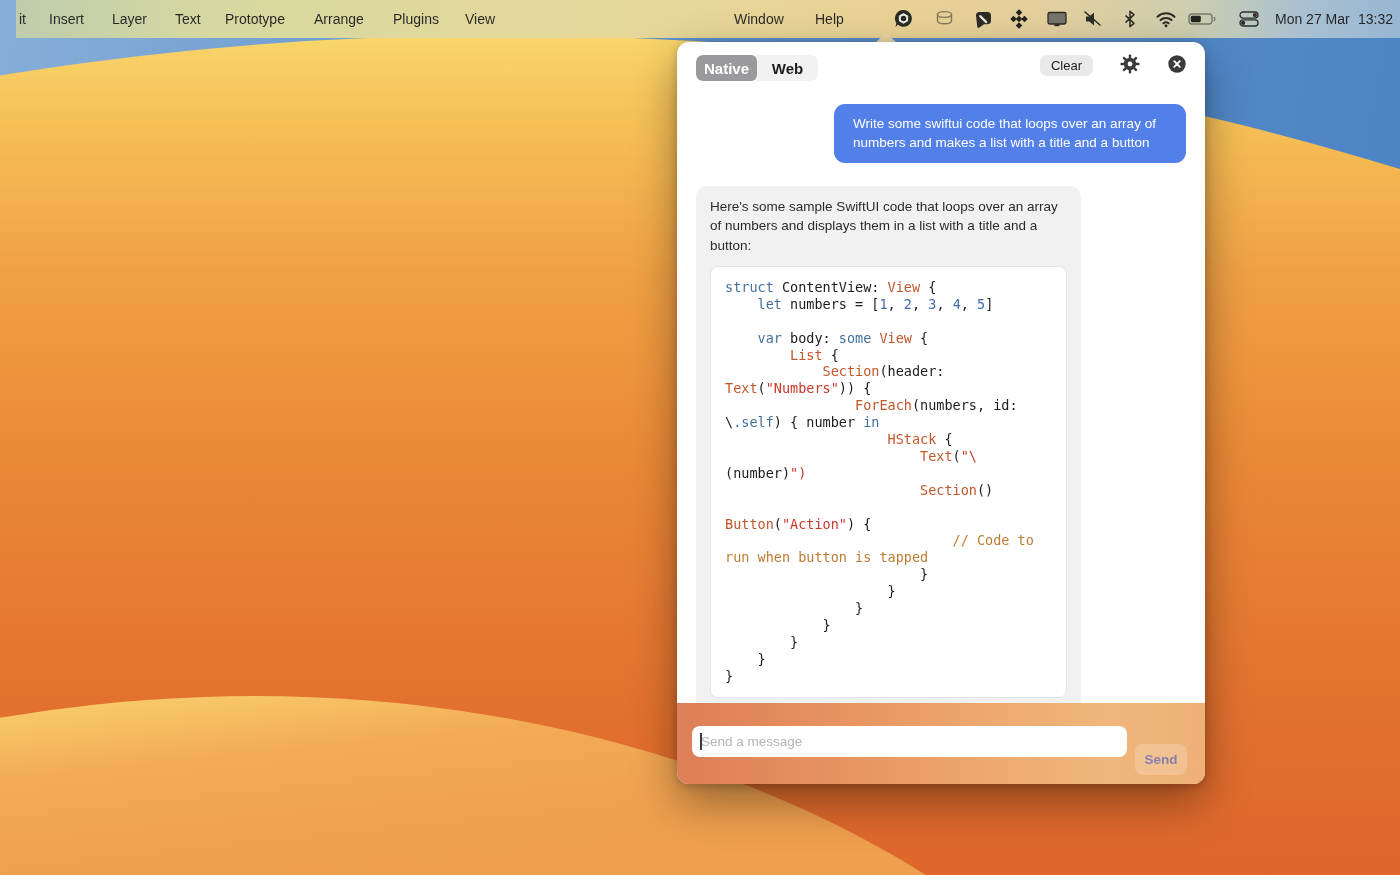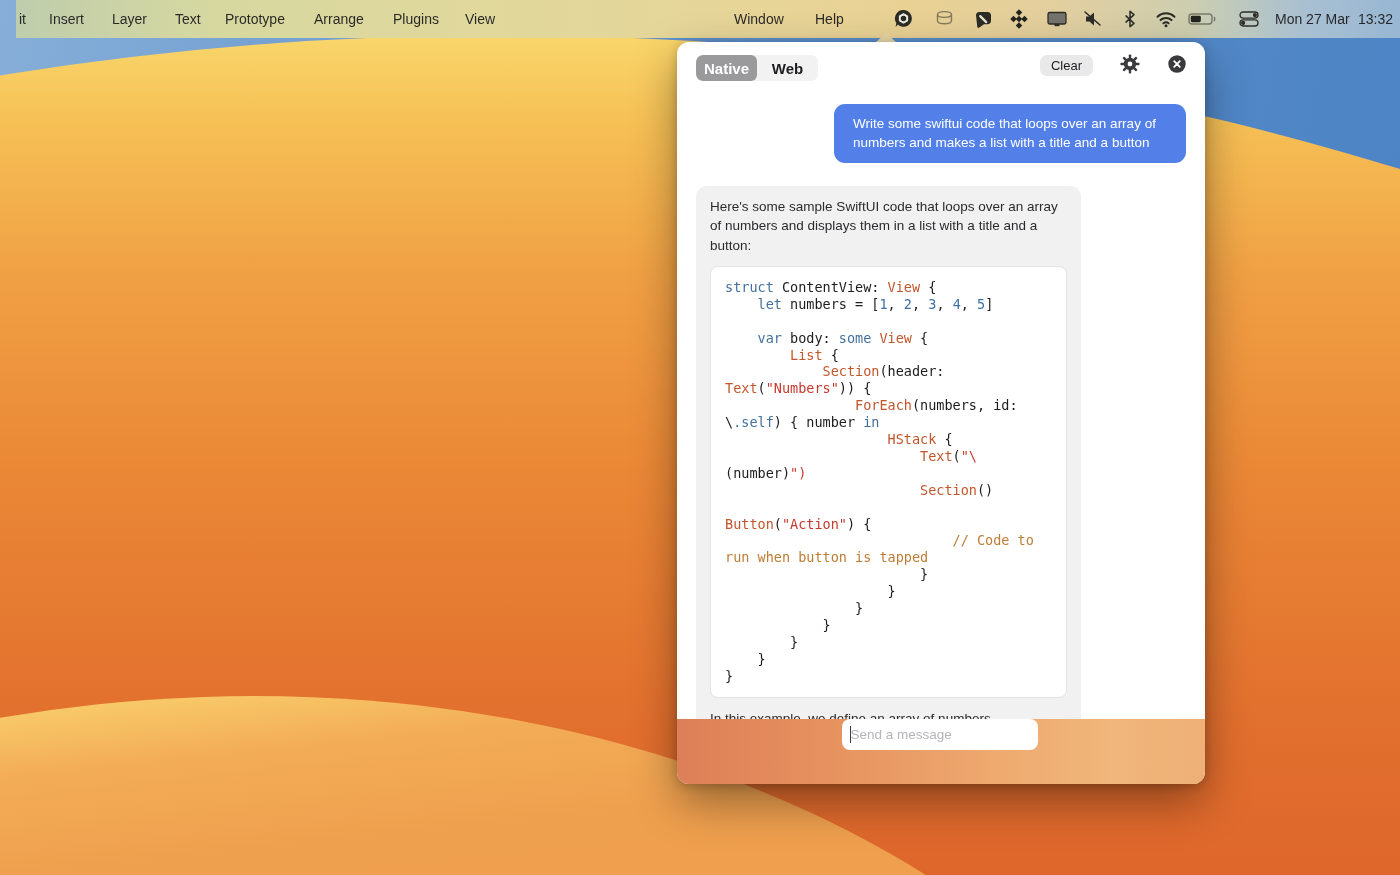--- a/index.html
+++ b/index.html
@@ -51,23 +51,23 @@
   .code-line { white-space:pre; }
   .tok-kw  { color:var(--code_keyword,#44709d); }
   .tok-ty  { color:var(--code_type,#c3562b); }
   .tok-str { color:var(--code_string,#c7392c); }
   .tok-com { color:var(--code_comment,#bf7c35); }
   .tok-num { color:var(--code_number,#3f6ea8); }
   .tok-pl  { color:var(--code_plain,#1d1d1f); }
   .outro { margin-top:11px; }
 
   
-  .composer { position:absolute; left:0; right:0; bottom:0; height:65px; display:flex; align-items:center;
+  .composer { position:absolute; left:0; right:0; bottom:0; height:81px; display:flex; align-items:center;
     padding:0 18px 4px 15px;
-    background:linear-gradient(90deg,#dd7f58 0%,#e38a5c 18%,#e99a64 40%,#eeab70 62%,#f0b67b 82%,#eeb076 100%);flex-direction:column; }
+    background:linear-gradient(90deg,#dd7f58 0%,#e38a5c 18%,#e99a64 40%,#eeab70 62%,#f0b67b 82%,#eeb076 100%); }
   .composer-input-wrap { position:relative; flex:1; }
   .composer-input { width:100%; height:31px; border:none; border-radius:8px; background:#ffffff; outline:none;
     font-size:13.5px; color:#222; padding:0 10px 0 9px; }
   .composer-input::placeholder { color:#b4b4b9; }
   .caret { position:absolute; left:8px; top:7px; width:1.5px; height:17px; background:#3c3c3e; }
   .send-btn { margin-left:8px; width:52px; height:31px; border:none; border-radius:8px;
     background:rgba(255,255,255,.32); font-size:13.5px; font-weight:700; color:var(--send_blue,#4a5fd0); opacity:.62;margin-top:36px; }
 </style>
 </head>
 <body>

